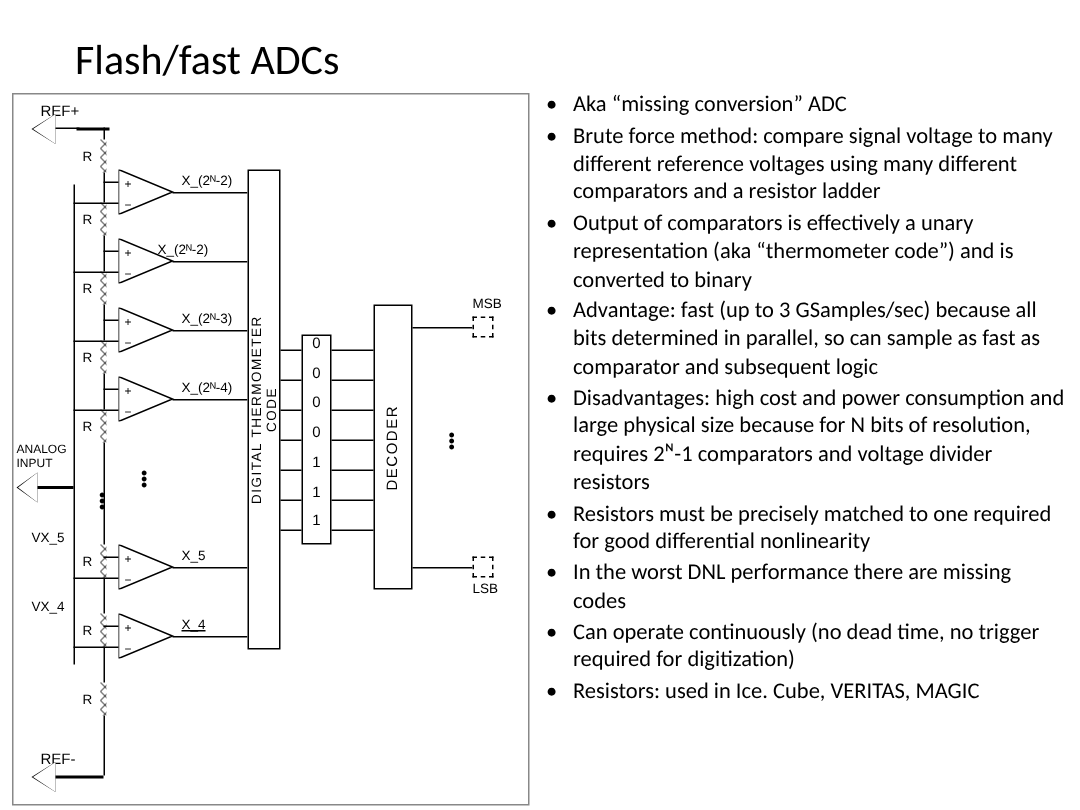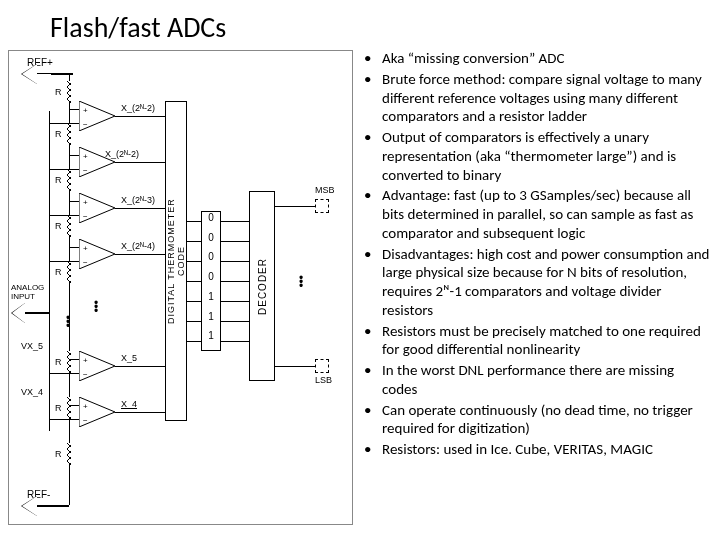--- a/index.html
+++ b/index.html
@@ -8,20 +8,21 @@
     height: 540px;
     background: #fff;
     font-family: Calibri, Arial, sans-serif;
     display: flex;
     flex-direction: column;
     overflow: hidden;
   }
   .top {
     display: flex;
     align-items: flex-start;
+    margin-top: 12px;
   }
   .title {
     font-size: 28px;
     font-weight: 400;
     padding: 10px 0 0 50px;
     width: 360px;
   }
   .content {
     display: flex;
     flex: 1;
@@ -294,21 +295,21 @@
       <li>
           <span class="dot">•</span>
           <span class="txt">Aka “missing conversion” ADC</span>
         </li>
       <li>
           <span class="dot">•</span>
           <span class="txt">Brute force method: compare signal voltage to many different reference voltages using many different comparators and a resistor ladder</span>
         </li>
       <li>
           <span class="dot">•</span>
-          <span class="txt">Output of comparators is effectively a unary representation (aka “thermometer large”) and is converted to binary</span>
+          <span class="txt">Output of comparators is effectively a unary representation (aka “thermometer code”) and is converted to binary</span>
         </li>
       <li>
           <span class="dot">•</span>
           <span class="txt">Advantage: fast (up to 3 GSamples/sec) because all bits determined in parallel, so can sample as fast as comparator and subsequent logic</span>
         </li>
       <li>
           <span class="dot">•</span>
           <span class="txt">Disadvantages: high cost and power consumption and large physical size because for N bits of resolution, requires 2ᴺ-1 comparators and voltage divider resistors</span>
         </li>
       <li>

